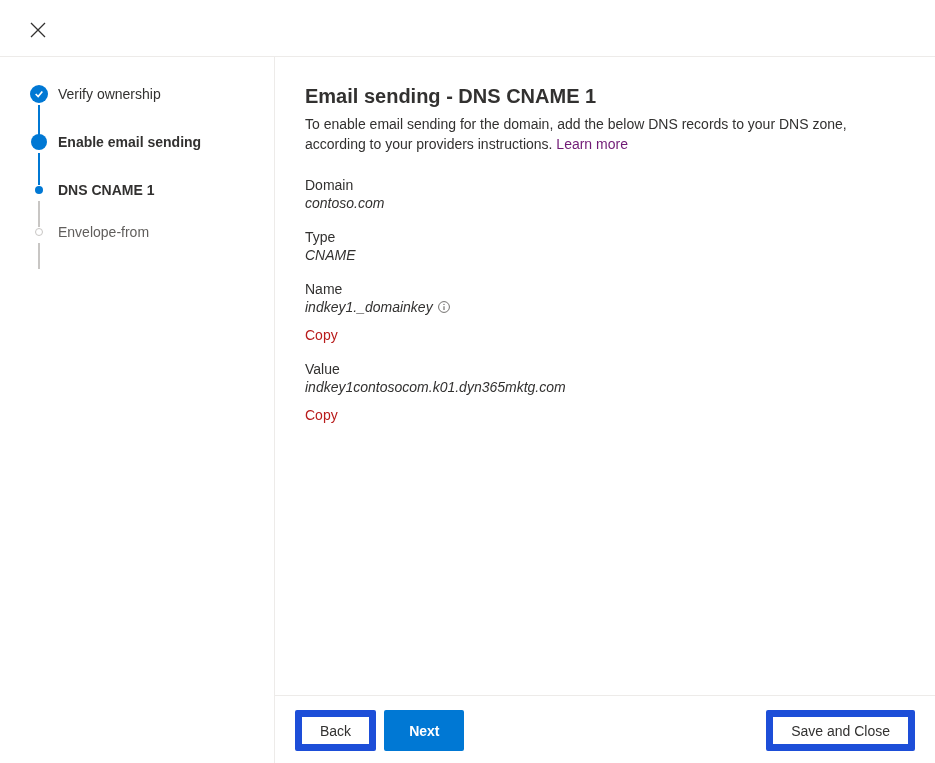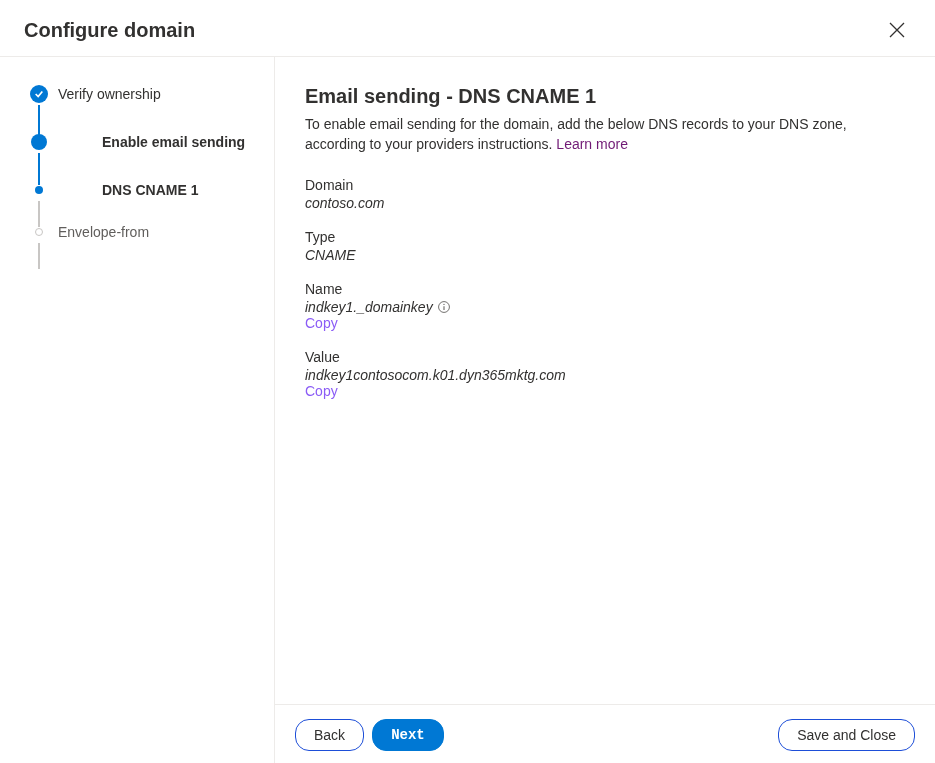--- a/index.html
+++ b/index.html
@@ -103,21 +103,20 @@
       width: 12px; height: 12px;
       left: 3px; top: 3px;
     }
     .step-label {
       line-height: 18px;
       color: #323130;
     }
     .step.current-parent .step-label,
     .step.current .step-label {
       font-weight: 600;
-      margin-left: 44px;
     }
     .step.pending .step-label {
       color: #605e5c;
     }
     .main {
       flex: 1;
       display: flex;
       flex-direction: column;
     }
     .content {
@@ -144,60 +143,58 @@
       margin-bottom: 2px;
     }
     .field-value {
       color: #323130;
       display: flex;
       align-items: center;
       gap: 4px;
       font-style: italic;
     }
     .copy-link {
-      color: #8b5cf6;
+      color: #b91c1c;
       cursor: pointer;
-      margin-top: 0px;
+      margin-top: 12px;
     }
     .info-icon {
       display: inline-flex;
     }
     .info-icon svg { width: 14px; height: 14px; stroke: #605e5c; fill: none; }
     .footer {
       border-top: 1px solid #edebe9;
       padding: 14px 20px 14px 20px;
       display: flex;
       justify-content: space-between;
       align-items: center;
     }
     .footer-left { display: flex; gap: 8px; }
     button.btn {
       font-family: inherit;
       font-size: 14px;
-      height: 32px;
+      height: 41px;
       padding: 0 18px;
-      border-radius: 14px;
+      border-radius: 2px;
       cursor: pointer;
-      border: 1px solid #1d4ed8;
+      border: 7px solid #1d4ed8;
       background: #fff;
       color: #323130;
     }
     button.btn.primary {
       background: #0078d4;
       border-color: #0078d4;
       color: #fff;
       font-weight: 600;
-      font-family: Liberation Mono, monospace;
     }
   </style>
 </head>
 <body>
 
 <div class="header">
-  <h1>Configure domain</h1>
   <div class="close-btn">
     <svg width="16" height="16" viewBox="0 0 16 16">
         <path d="M1 1 L15 15 M15 1 L1 15" stroke="#323130" stroke-width="1.3" fill="none"></path>
       </svg>
   </div>
 </div>
 
 <div class="body">
 
   <div class="sidebar">

